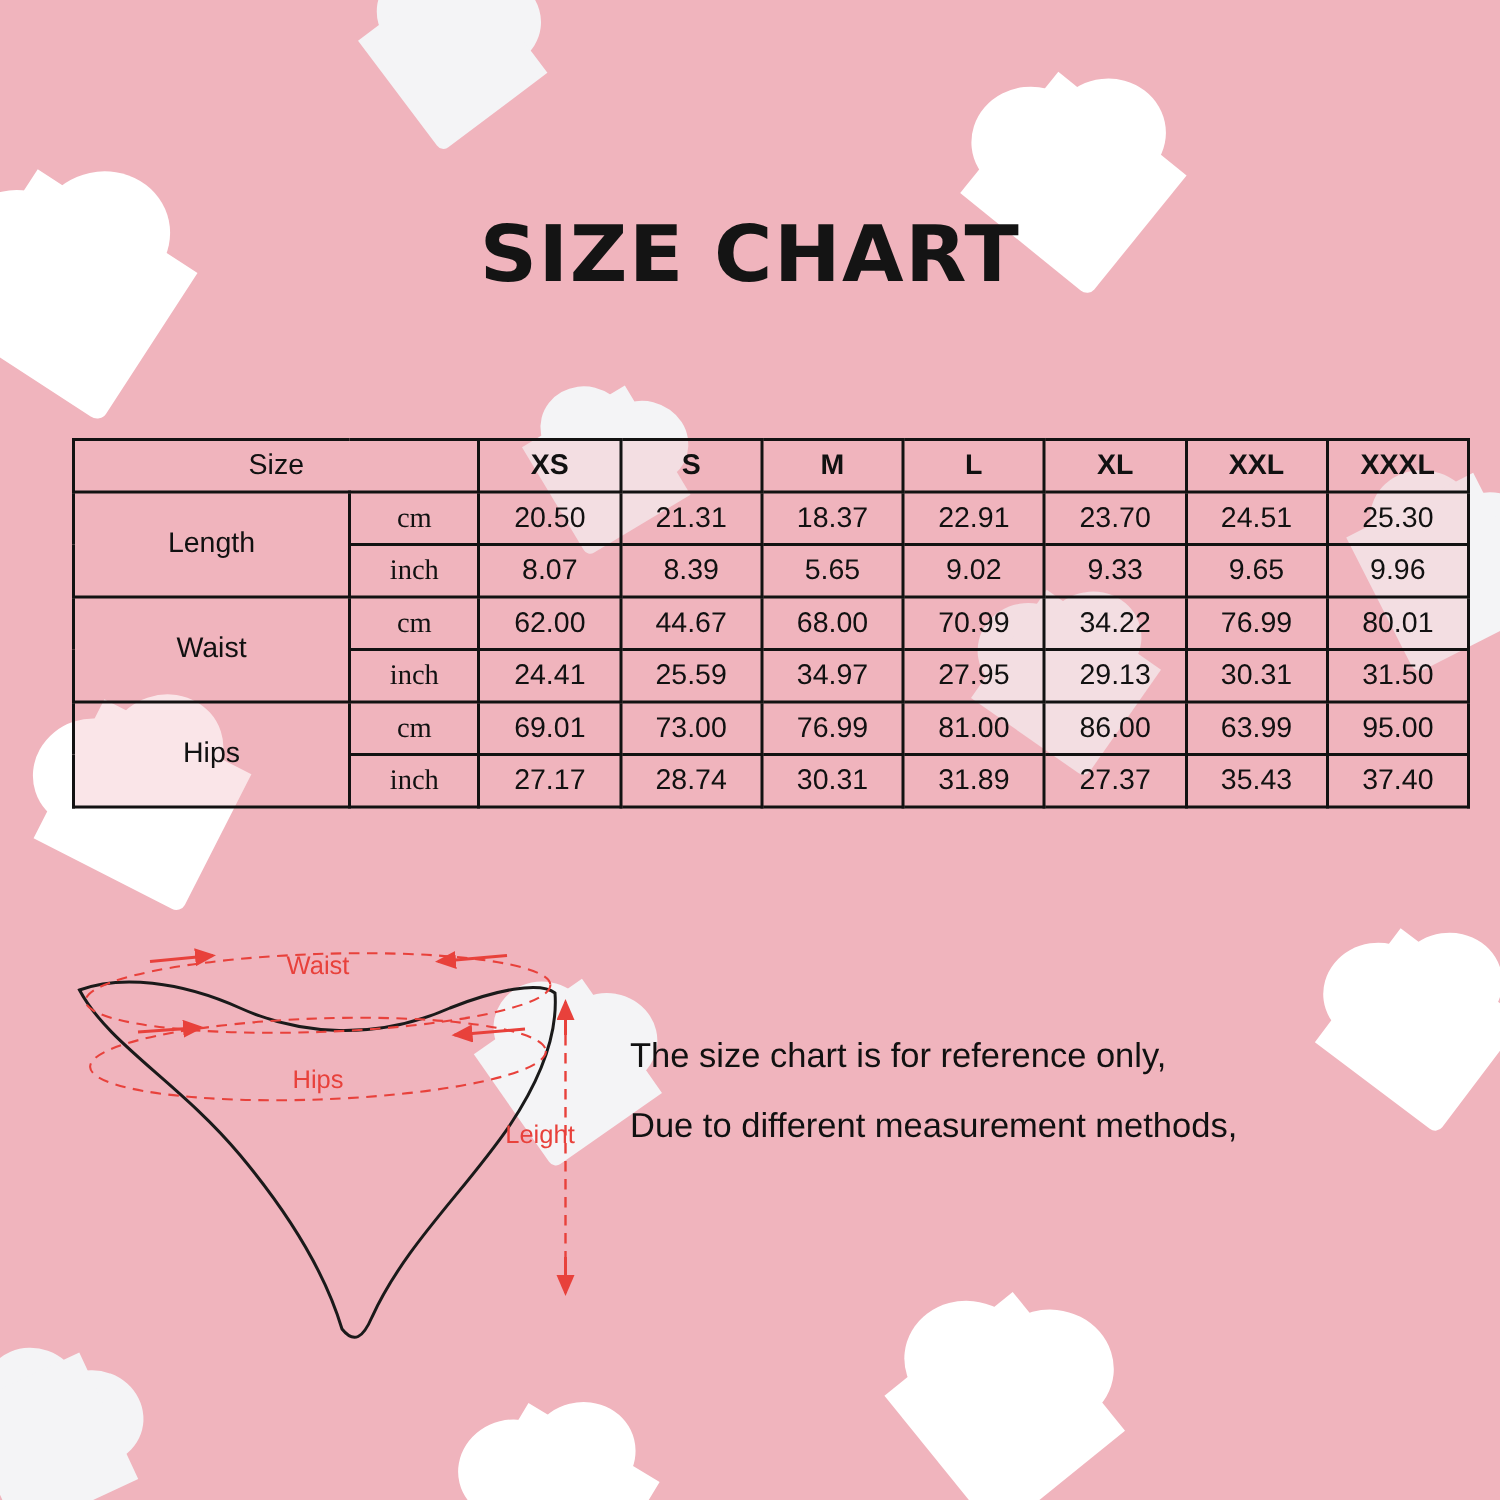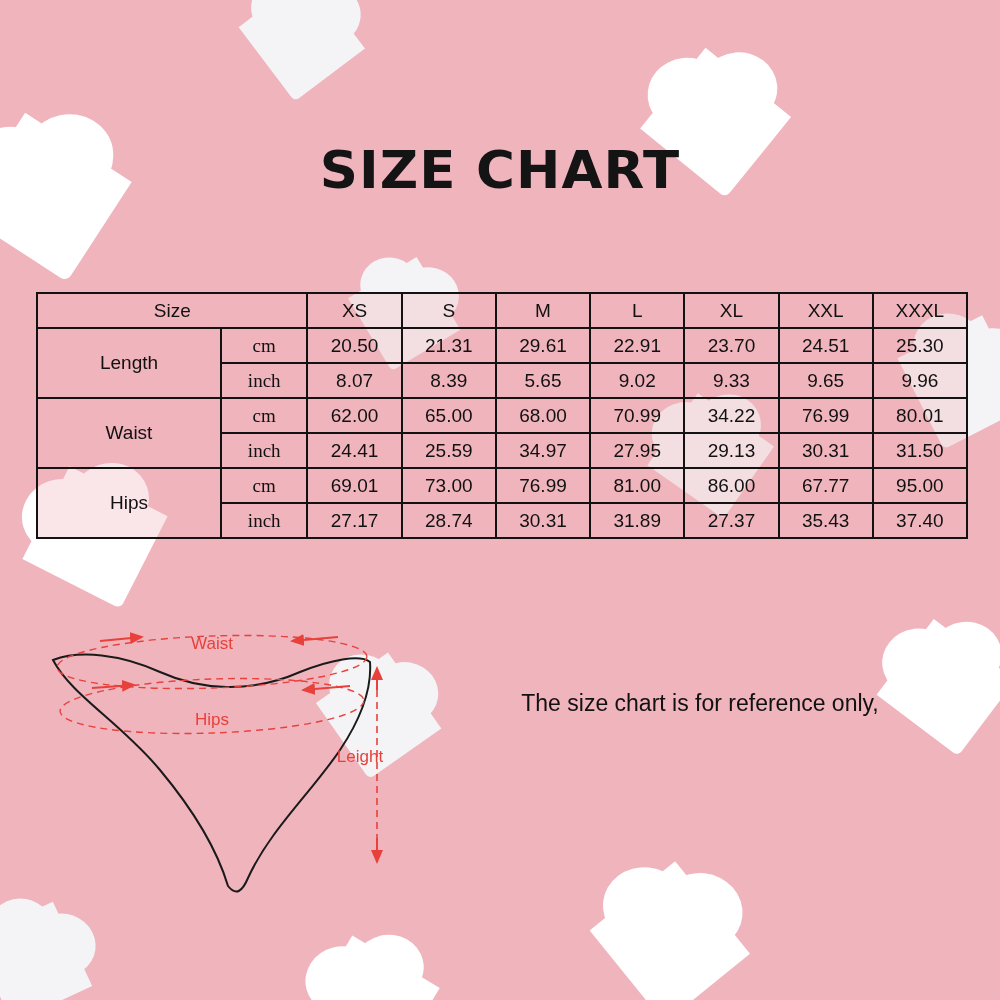--- a/index.html
+++ b/index.html
@@ -65,21 +65,21 @@
     font-weight: bold;
     font-size: 52px;
     letter-spacing: 1px;
     color: #141414;
     transform: scaleX(1.02);
   }
 
   
   .table-wrap {
     position: absolute;
-    left: 36px;
+    left: 48px;
     top: 292px;
     width: 932px;
     z-index: 3;
   }
   table.size-table {
     border-collapse: collapse;
     width: 100%;
     background: rgba(240,180,189,0.35);
   }
   table.size-table th,
@@ -90,21 +90,21 @@
     color: #111;
     font-weight: normal;
     height: 33px;
     padding: 0 2px;
     background: transparent;
   }
   table.size-table th.size-head {
     font-size: 19px;
   }
   table.size-table th.col-head {
-    font-weight: normal;
+    font-weight: bold;
     font-size: 19px;
   }
   td.rowname {
     font-size: 19px;
     width: 160px;
   }
   td.unit {
     width: 72px;
     font-size: 18px;
     font-family: Liberation Serif, serif;
@@ -122,21 +122,21 @@
   }
   .diagram svg { display: block; }
 
   
   .note {
     position: absolute;
     left: 420px;
     top: 680px;
     width: 560px;
     z-index: 3;
-    text-align: center;
+    text-align: left;
     color: #111;
     font-size: 23px;
     line-height: 47px;
   }
 </style>
 </head>
 <body>
 
 <div class="bg-layer">
   <div class="heart" style="left:-30px; top:120px; width:150px; height:140px; transform:rotate(-12deg);">
@@ -217,42 +217,42 @@
         <th class="col-head">XXXL</th>
       </tr>
     </thead>
     <tbody>
 
       <tr>
         <td class="rowname" rowspan="2">Length</td>
         <td class="unit">cm</td>
         <td class="val">20.50</td>
         <td class="val">21.31</td>
-        <td class="val">29.61</td>
+        <td class="val">18.37</td>
         <td class="val">22.91</td>
         <td class="val">23.70</td>
         <td class="val">24.51</td>
         <td class="val">25.30</td>
       </tr>
       <tr>
         <td class="unit">inch</td>
         <td class="val">8.07</td>
         <td class="val">8.39</td>
         <td class="val">5.65</td>
         <td class="val">9.02</td>
         <td class="val">9.33</td>
         <td class="val">9.65</td>
         <td class="val">9.96</td>
       </tr>
 
       <tr>
         <td class="rowname" rowspan="2">Waist</td>
         <td class="unit">cm</td>
         <td class="val">62.00</td>
-        <td class="val">65.00</td>
+        <td class="val">44.67</td>
         <td class="val">68.00</td>
         <td class="val">70.99</td>
         <td class="val">34.22</td>
         <td class="val">76.99</td>
         <td class="val">80.01</td>
       </tr>
       <tr>
         <td class="unit">inch</td>
         <td class="val">24.41</td>
         <td class="val">25.59</td>
@@ -264,21 +264,21 @@
       </tr>
 
       <tr>
         <td class="rowname" rowspan="2">Hips</td>
         <td class="unit">cm</td>
         <td class="val">69.01</td>
         <td class="val">73.00</td>
         <td class="val">76.99</td>
         <td class="val">81.00</td>
         <td class="val">86.00</td>
-        <td class="val">67.77</td>
+        <td class="val">63.99</td>
         <td class="val">95.00</td>
       </tr>
       <tr>
         <td class="unit">inch</td>
         <td class="val">27.17</td>
         <td class="val">28.74</td>
         <td class="val">30.31</td>
         <td class="val">31.89</td>
         <td class="val">27.37</td>
         <td class="val">35.43</td>
@@ -316,13 +316,14 @@
     <line x1="357" y1="228" x2="357" y2="252" stroke="#e8413b" stroke-width="2" marker-end="url(#arrowRed)"></line>
 
     <text x="192" y="39" fill="#e8413b" font-size="17" text-anchor="middle" font-family="Liberation Sans, sans-serif">Waist</text>
     <text x="192" y="115" fill="#e8413b" font-size="17" text-anchor="middle" font-family="Liberation Sans, sans-serif">Hips</text>
     <text x="340" y="152" fill="#e8413b" font-size="17" text-anchor="middle" font-family="Liberation Sans, sans-serif">Leight</text>
   </svg>
 </div>
 
 <div class="note">
   <div>The size chart is for reference only,</div>
+  <div>Due to different measurement methods,</div>
 </div>
 
 </body></html>

